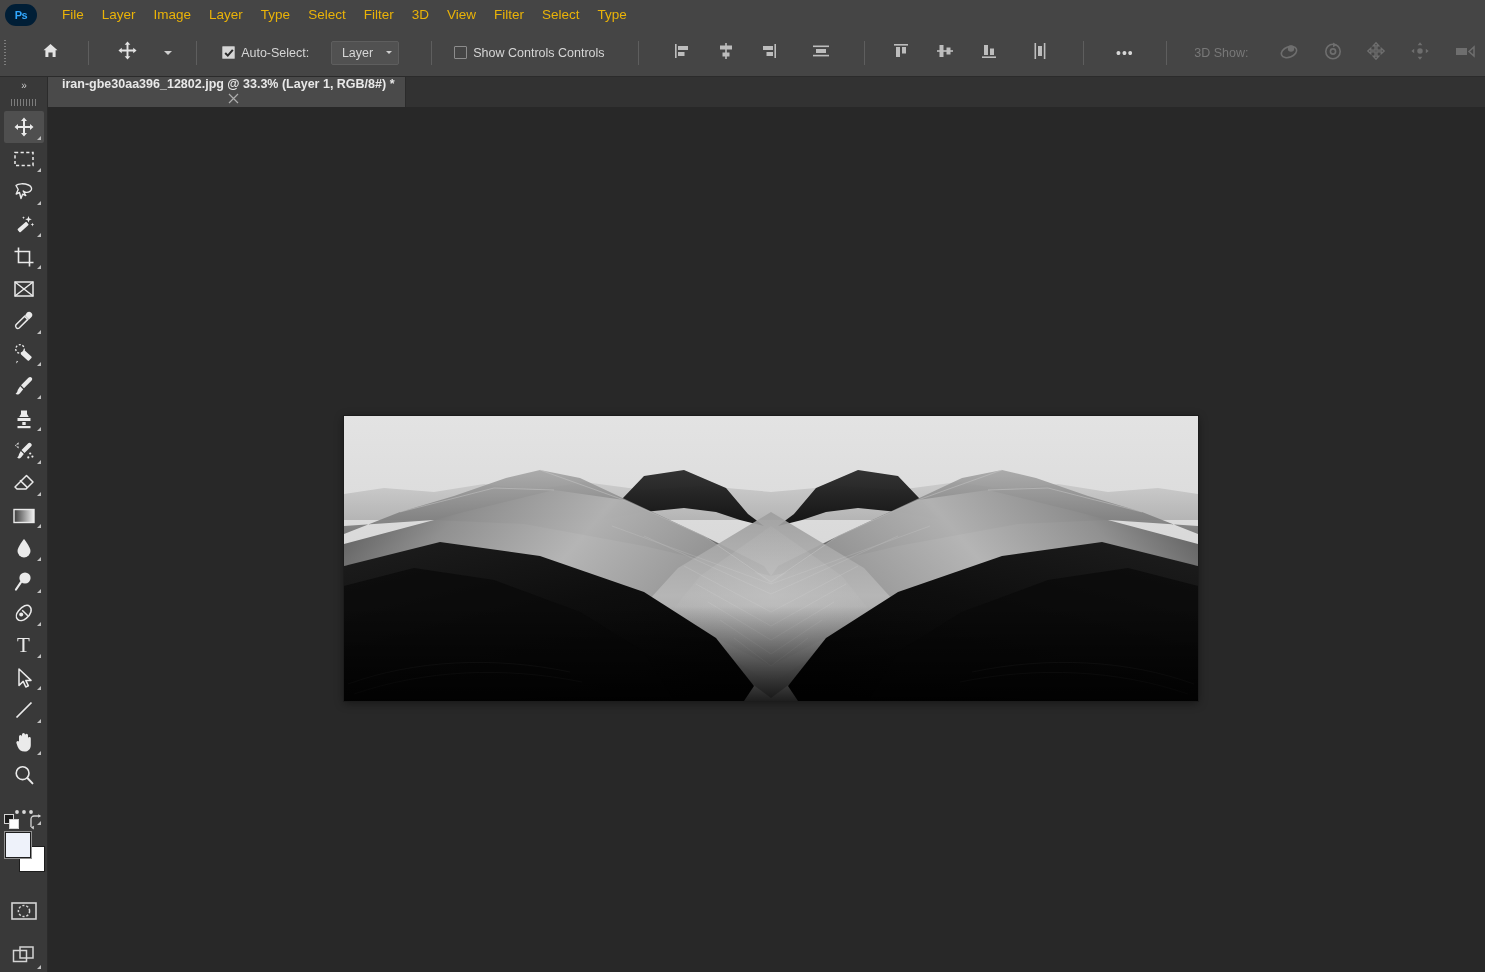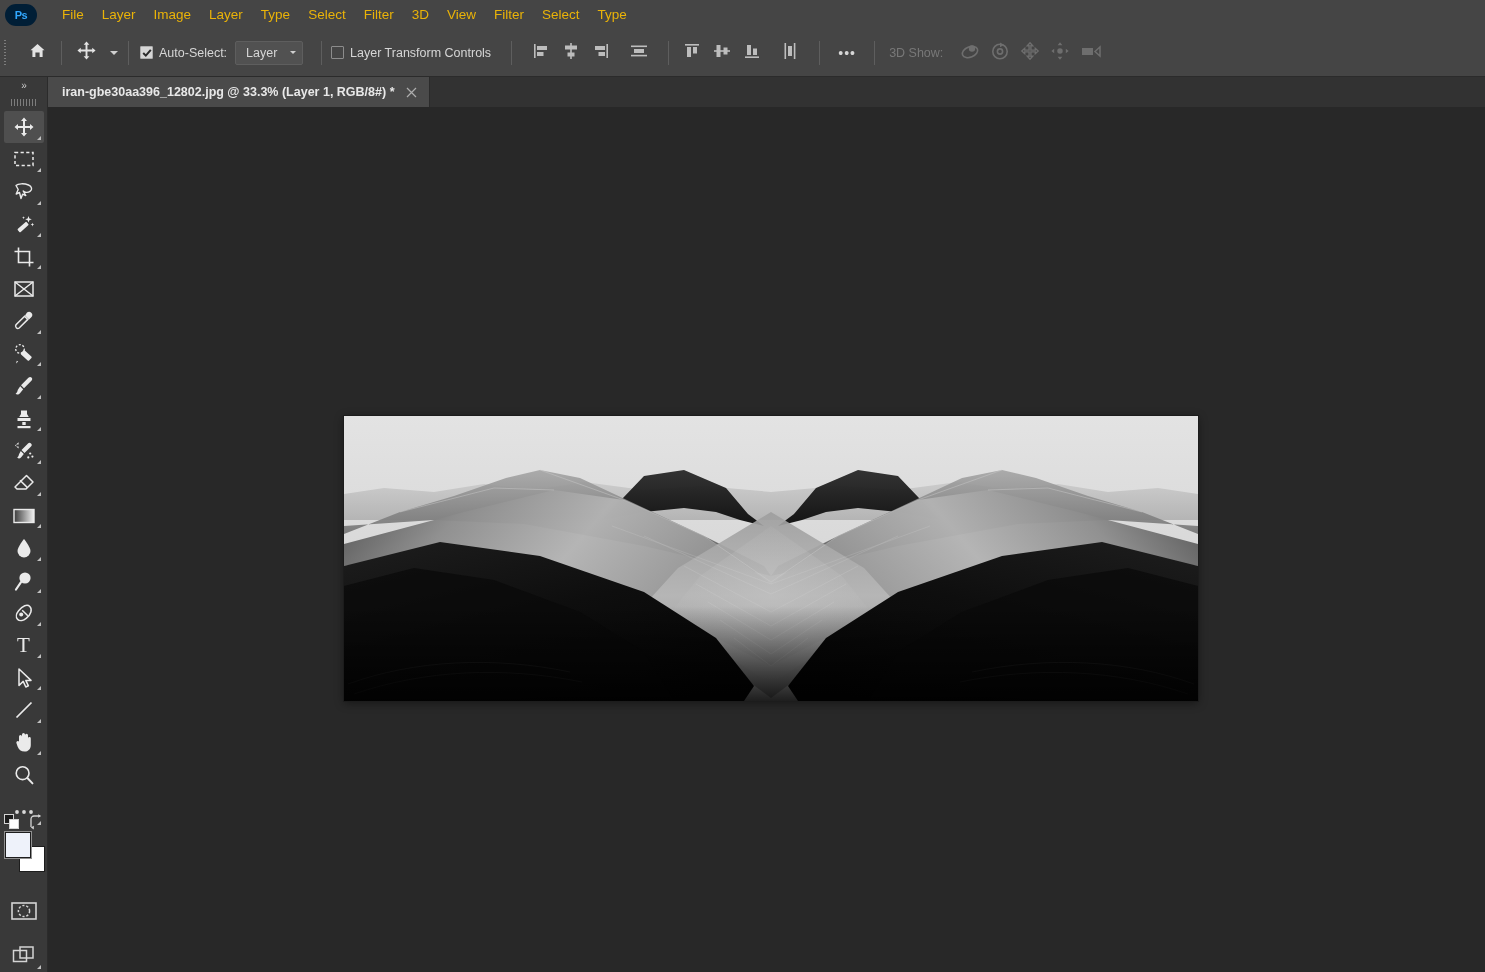--- a/index.html
+++ b/index.html
@@ -27,20 +27,21 @@
   .menu-item {
     color: #eab308; font-size: 13.5px; padding: 4px 9px; cursor: default;
     white-space: nowrap;
   }
 
   
   #optionsbar {
     position: absolute; left: 0; top: 29px; width: 1485px; height: 48px;
     background: #454545; display: flex; align-items: center;
     border-bottom: 1px solid #2b2b2b;
+    justify-content: space-between;
   }
   .ob-grip {
     width: 10px; height: 48px; display: flex; align-items: center; justify-content: center;
   }
   .ob-grip span {
     display: block; width: 2px; height: 26px;
     background-image: repeating-linear-gradient(to bottom, #7d7d7d 0 1px, transparent 1px 3px);
   }
   .ob-sep { width: 1px; height: 24px; background: #5e5e5e; margin: 0 9px; }
   .ob-btn {
@@ -69,20 +70,21 @@
   #tabbar {
     position: absolute; left: 0; top: 77px; width: 1485px; height: 30px;
     background: #323232; display: flex; align-items: stretch;
   }
   #tabbar-spacer { width: 48px; background: #393939; border-right:1px solid #2b2b2b;}
   .doc-tab {
     display: flex; align-items: center; padding: 0 10px 0 14px;
     font-size: 12.5px; font-weight: bold; color: #b6b6b6;
     background: #404040; border-right: 1px solid #2b2b2b; cursor: default;
     height: 30px;
+    flex-direction: column;
   }
   .doc-tab.active { background: #4a4a4a; color: #e8e8e8; }
   .tab-close {
     margin-left: 10px; width: 14px; height: 14px; position: relative; opacity: .75;
     display:flex; align-items:center; justify-content:center;
   }
 
   
   #toolbar {
     position: absolute; left: 0; top: 77px; width: 48px; height: 895px;
@@ -199,21 +201,21 @@
 
     <div class="ob-select">
       <span>Layer</span>
       <span class="caret sm"></span>
     </div>
 
     <div class="ob-sep" style="margin-left:18px"></div>
 
     <label style="display:flex;align-items:center">
       <span class="ob-check off"></span>
-      <span class="ob-label">Layer Transform Controls</span>
+      <span class="ob-label">Show Controls Controls</span>
     </label>
 
     <div class="ob-sep" style="margin-left:20px;margin-right:14px"></div>
 
     <div class="ob-btn">
       <span>
         <svg width="20" height="20" viewBox="0 0 20 20">
           <rect x="3" y="3" width="1.6" height="14" fill="#bdbdbd"></rect>
           <rect x="6" y="5" width="10" height="4" fill="#bdbdbd"></rect>
           <rect x="6" y="11" width="6.5" height="4" fill="#bdbdbd"></rect>

